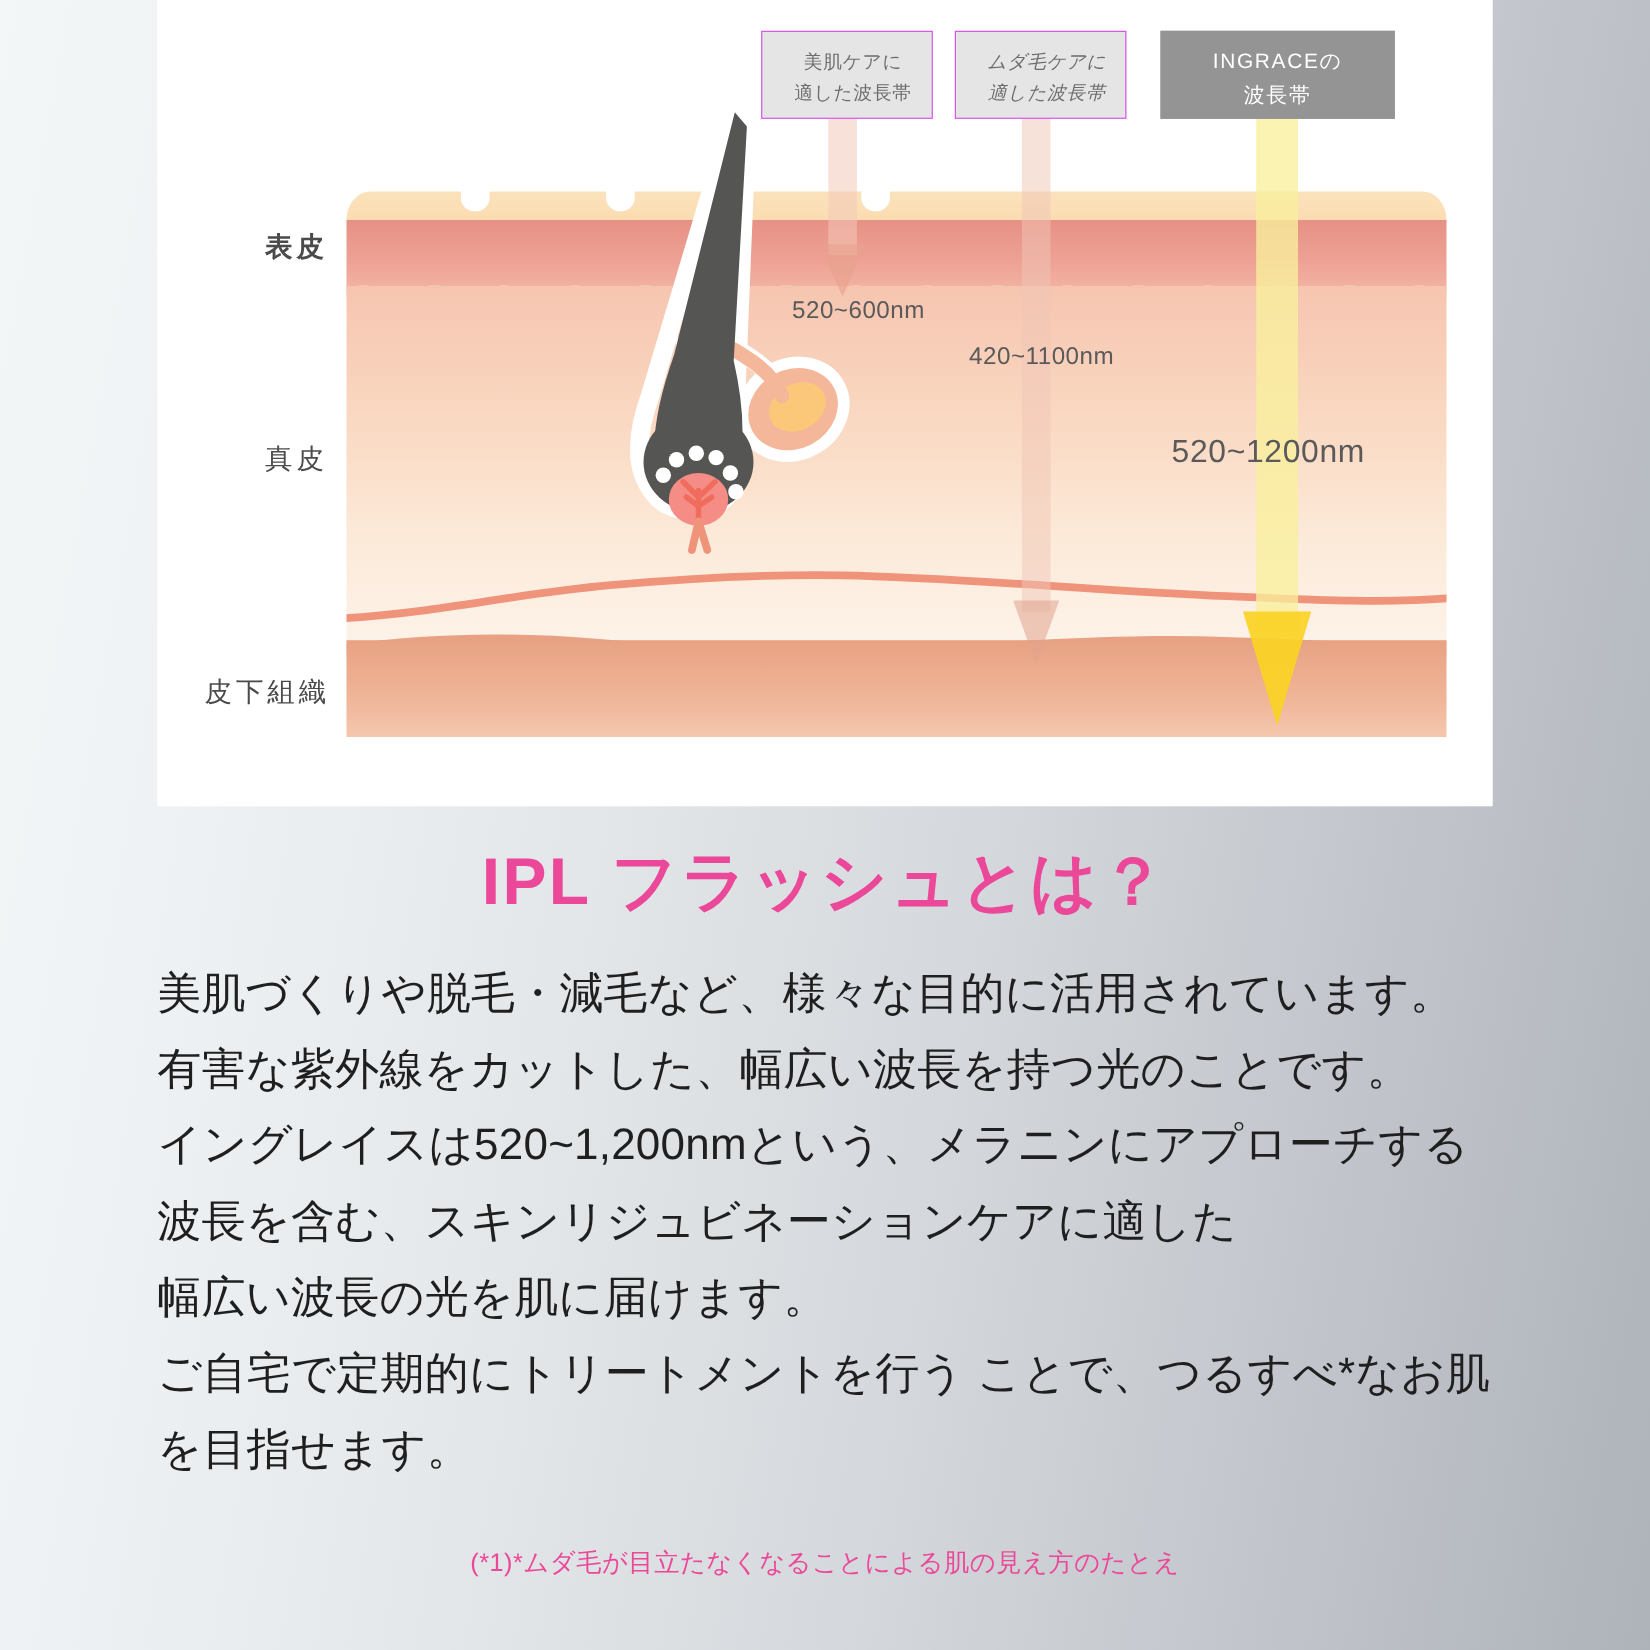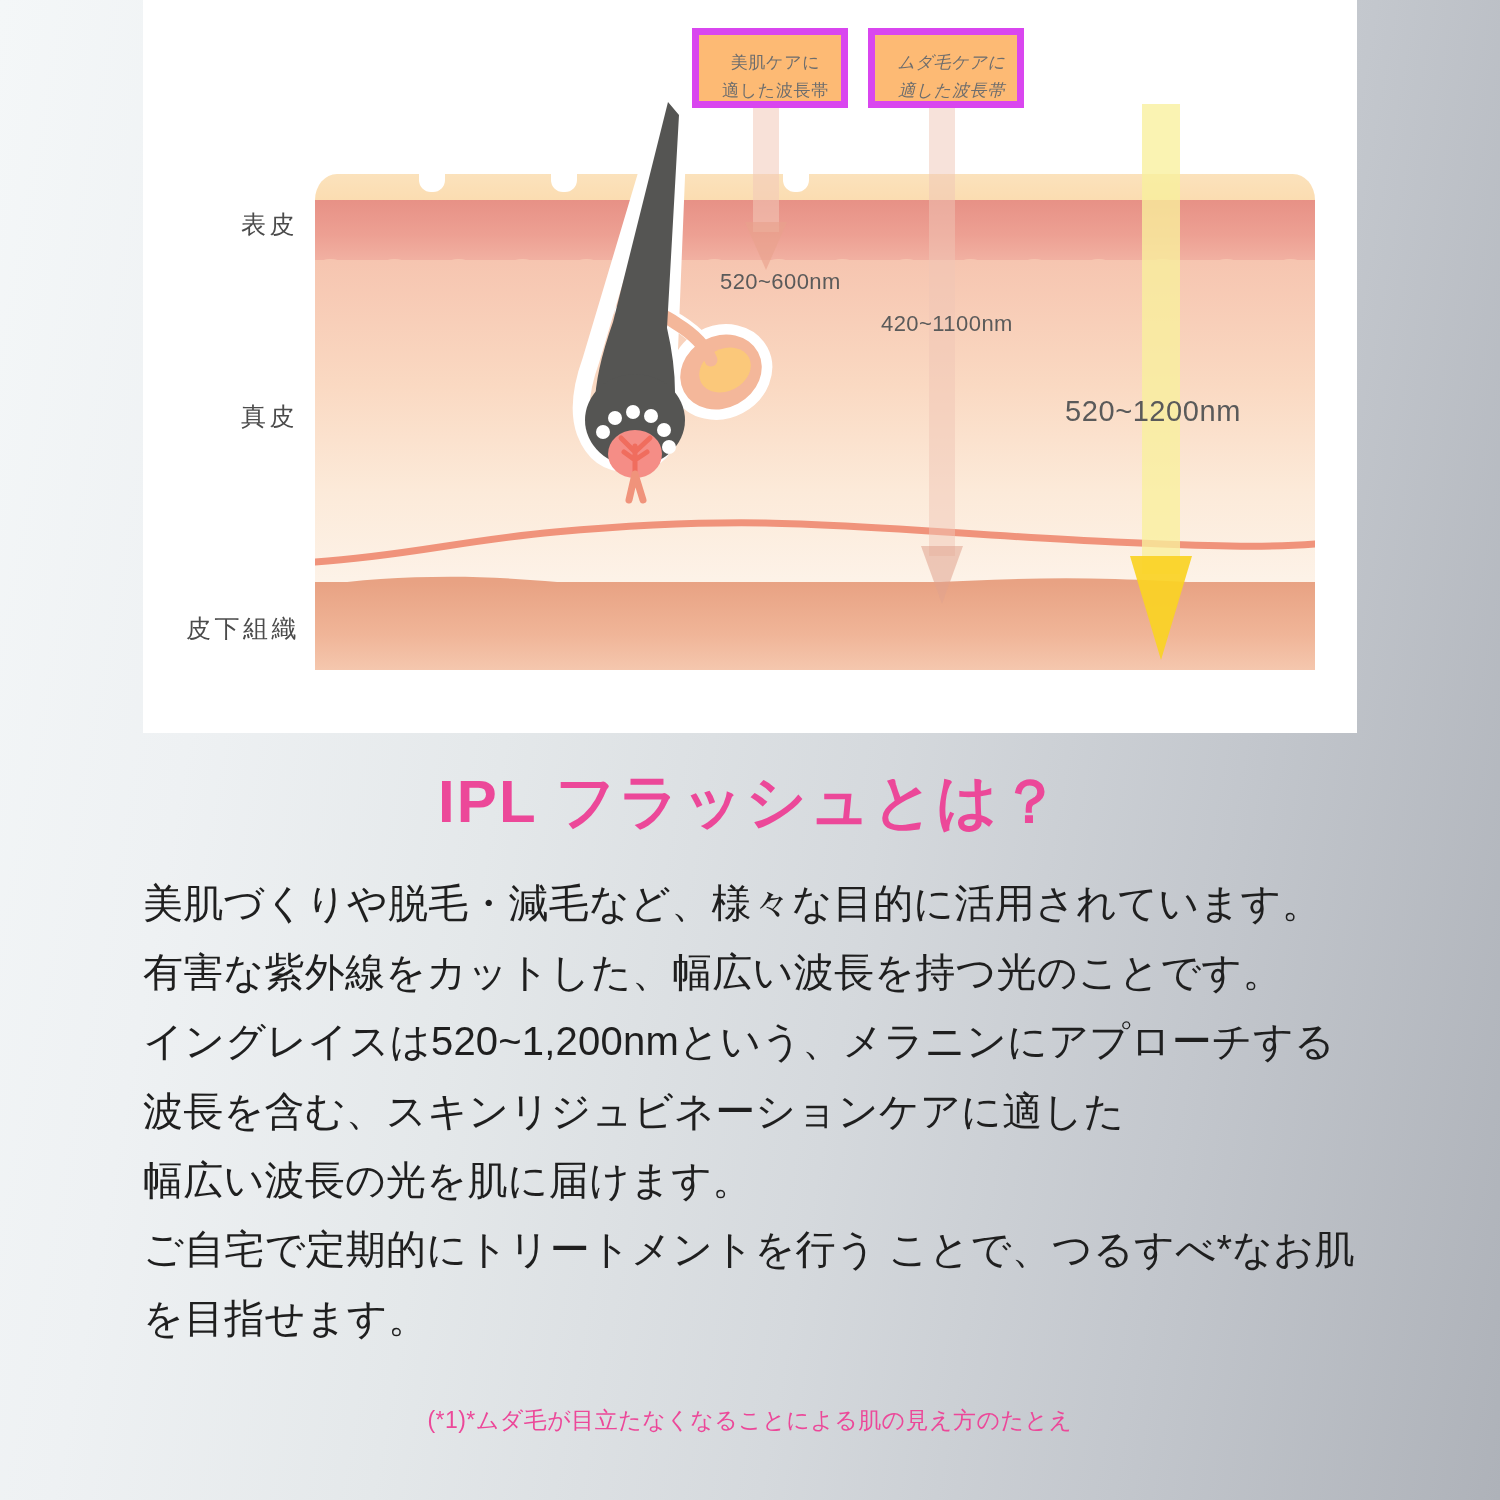--- a/index.html
+++ b/index.html
@@ -38,22 +38,22 @@
     box-sizing: border-box;
     text-align: center;
     font-size: 17px;
     line-height: 1.62;
     letter-spacing: 0.04em;
     color: #6d6d6d;
     padding-top: 14px;
     white-space: pre-line;
   }
   .label-box.outline {
-    background: #fdba74;
-    border: 7px solid #d946ef;
+    background: #e5e5e5;
+    border: 1px solid #d946ef;
     padding-left: 11px;
   }
   .label-box.filled {
     background: #949494;
     color: #ffffff;
     border: 2px solid #949494;
     font-size: 19px;
     letter-spacing: 0.08em;
     padding-top: 12px;
   }
@@ -112,21 +112,21 @@
   }
 
   
   .layer-label {
     position: absolute;
     font-size: 25px;
     color: #4b4b4b;
     letter-spacing: 0.14em;
     white-space: nowrap;
   }
-  #lab-epi   { left: 98px;  top: 208px; }
+  #lab-epi   { left: 98px;  top: 208px; font-weight: bold; }
   #lab-derm  { left: 98px;  top: 400px; }
   #lab-sub   { left: 43px;  top: 612px; }
 
   
   .beam {
     position: absolute;
     top: 104px;
   }
   #beam1 { left: 602px; width: 42px; }
   #beam2 { left: 778px; width: 42px; }
@@ -265,20 +265,22 @@
     <ellipse cx="172" cy="394" rx="27" ry="24" fill="#f58d86"></ellipse>
     <path d="M172,414 L172,386 M172,392 L158,378 M172,392 L187,378 M172,400 L161,392 M172,400 L184,392" stroke="#f06d5e" stroke-width="5" fill="none" stroke-linecap="round"></path>
 
     <path d="M172,414 L166,440 M172,414 L180,440" stroke="#f0937b" stroke-width="7" fill="none" stroke-linecap="round"></path>
   </svg>
 
   <div class="label-box outline" id="lbl-skin">美肌ケアに
 適した波長帯</div>
   <div class="label-box outline" id="lbl-hair">ムダ毛ケアに
 適した波長帯</div>
+  <div class="label-box filled" id="lbl-ing">INGRACEの
+波長帯</div>
 
   <div class="layer-label" id="lab-epi">表皮</div>
   <div class="layer-label" id="lab-derm">真皮</div>
   <div class="layer-label" id="lab-sub">皮下組織</div>
 
   <div class="nm" id="nm1">520~600nm</div>
   <div class="nm" id="nm2">420~1100nm</div>
   <div class="nm" id="nm3">520~1200nm</div>
 </div>
 

